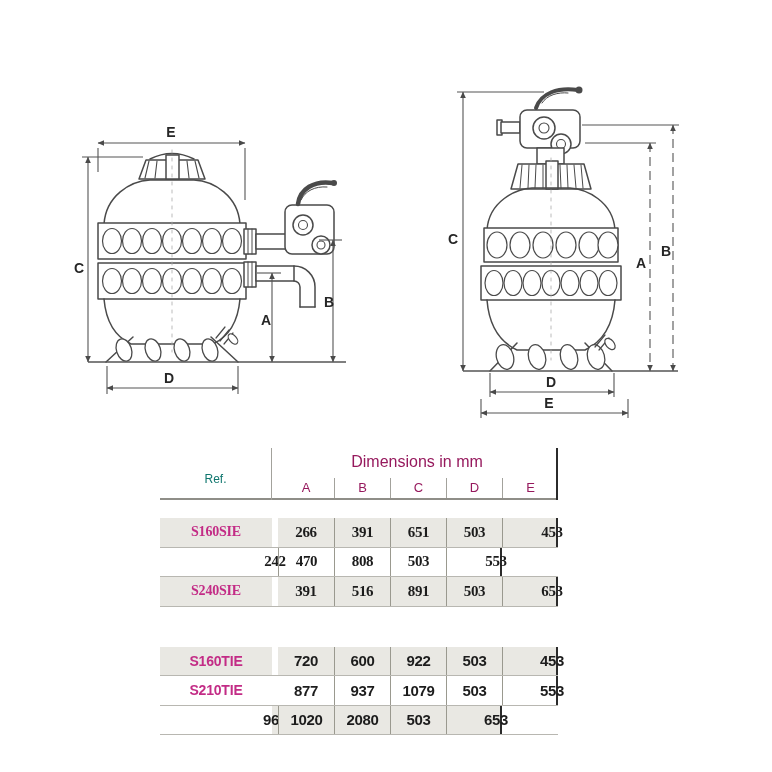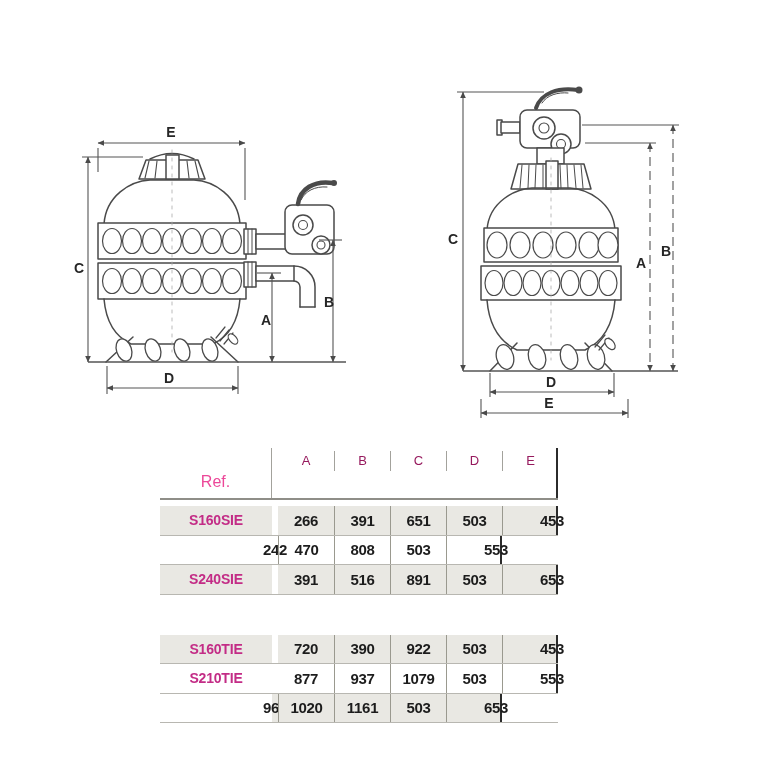--- a/index.html
+++ b/index.html
@@ -10,30 +10,30 @@
   
   svg.diagrams { position:absolute; left:0; top:0; }
   .draw  { stroke:#4a4a4a; fill:none; stroke-width:1.5; stroke-linecap:round; stroke-linejoin:round; }
   .dim   { stroke:#555555; fill:none; stroke-width:1.1; }
   .lbl text { font:bold 14px "Liberation Sans", sans-serif; fill:#262626; }
 
   
   .tbl { position:absolute; left:160px; top:448px; width:398px; }
   .thead { display:grid; grid-template-columns:112px 6px 280px; height:52px;
            border-bottom:2px solid #8f8e88; }
-  .refh { display:flex; align-items:flex-end; justify-content:center; padding-bottom:7px;
-          font-size:16px; color:#ec4899; border-right:1px solid #a3a29c; }
+  .refh { display:flex; align-items:flex-end; justify-content:center; padding-bottom:14px;
+          font-size:12px; color:#0f766e; border-right:1px solid #a3a29c; }
   .dimarea { border-right:2px solid #2b2b2b; }
   .dimtitle { height:27px; padding-top:5px; text-align:center; font-size:16px; color:#96195d; }
   .letters { display:grid; grid-template-columns:repeat(5,56px); height:25px; align-items:center; }
   .letters .lt { text-align:center; font-size:13px; color:#96195d; height:20px; line-height:20px; }
   .letters .lt + .lt { border-left:1px solid #a3a29c; }
 
   .block { width:398px; }
-  .b1 { margin-top:6px; }
+  .b1 { margin-top:18px;font-family:Liberation Serif, serif; }
   .b2 { margin-top:40px; }
   .row { display:grid; grid-template-columns:112px 6px 56px 56px 56px 56px 56px;
          height:29.5px; border-bottom:1px solid #b8b7b1; }
   .refcell { display:flex; align-items:center; justify-content:center;
              font-size:14px; font-weight:bold; color:#c32c86; letter-spacing:-0.2px; }
   .cell { display:flex; align-items:center; justify-content:center;
           font-size:15px; font-weight:bold; color:#1c1c1c; letter-spacing:-0.3px;text-align:center; }
   .cell.sep { border-left:1px solid #9a998f; }
   .cell.last { border-right:2px solid #2b2b2b;padding-left:45px; }
   .row.shaded .refcell, .row.shaded .cell { background:#e9e8e3; }
@@ -221,20 +221,21 @@
         <text x="549" y="408" text-anchor="middle">E</text>
       </g>
     </g>
   </svg>
 
   <div class="tbl">
     <div class="thead">
       <div class="refh">Ref.</div>
       <div class="gut"></div>
       <div class="dimarea">
+        <div class="dimtitle">Dimensions in mm</div>
         <div class="letters">
           <div class="lt">A</div>
           <div class="lt">B</div>
           <div class="lt">C</div>
           <div class="lt">D</div>
           <div class="lt">E</div>
         </div>
       </div>
     </div>
 
@@ -265,38 +266,38 @@
         <div class="cell sep">503</div>
         <div class="cell sep last">653</div>
       </div>
     </div>
 
     <div class="block b2">
       <div class="row shaded">
         <div class="refcell">S160TIE</div>
           <div class="gut"></div>
         <div class="cell">720</div>
-        <div class="cell sep">390</div>
+        <div class="cell sep">600</div>
         <div class="cell sep">922</div>
         <div class="cell sep">503</div>
         <div class="cell sep last">453</div>
       </div>
       <div class="row">
         <div class="refcell">S210TIE</div>
           <div class="gut"></div>
         <div class="cell">877</div>
         <div class="cell sep">937</div>
         <div class="cell sep">1079</div>
         <div class="cell sep">503</div>
         <div class="cell sep last">553</div>
       </div>
       <div class="row shaded">
           <div class="gut"></div>
         <div class="cell">960</div>
         <div class="cell sep">1020</div>
-        <div class="cell sep">1161</div>
+        <div class="cell sep">2080</div>
         <div class="cell sep">503</div>
         <div class="cell sep last">653</div>
       </div>
     </div>
   </div>
 
 </div>
 
 </body></html>

